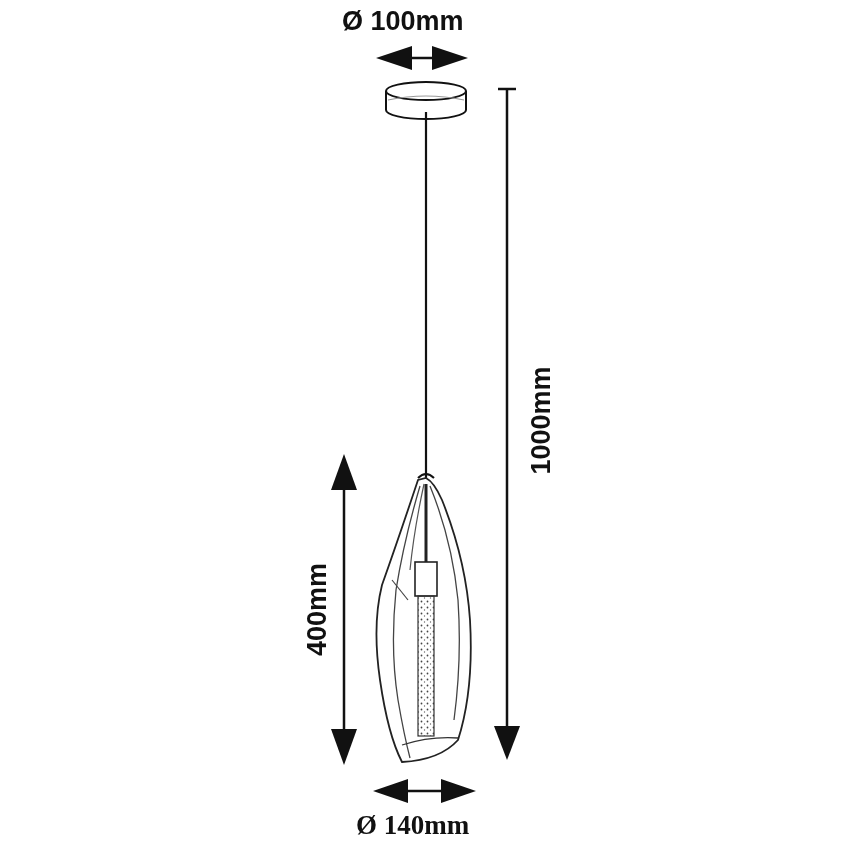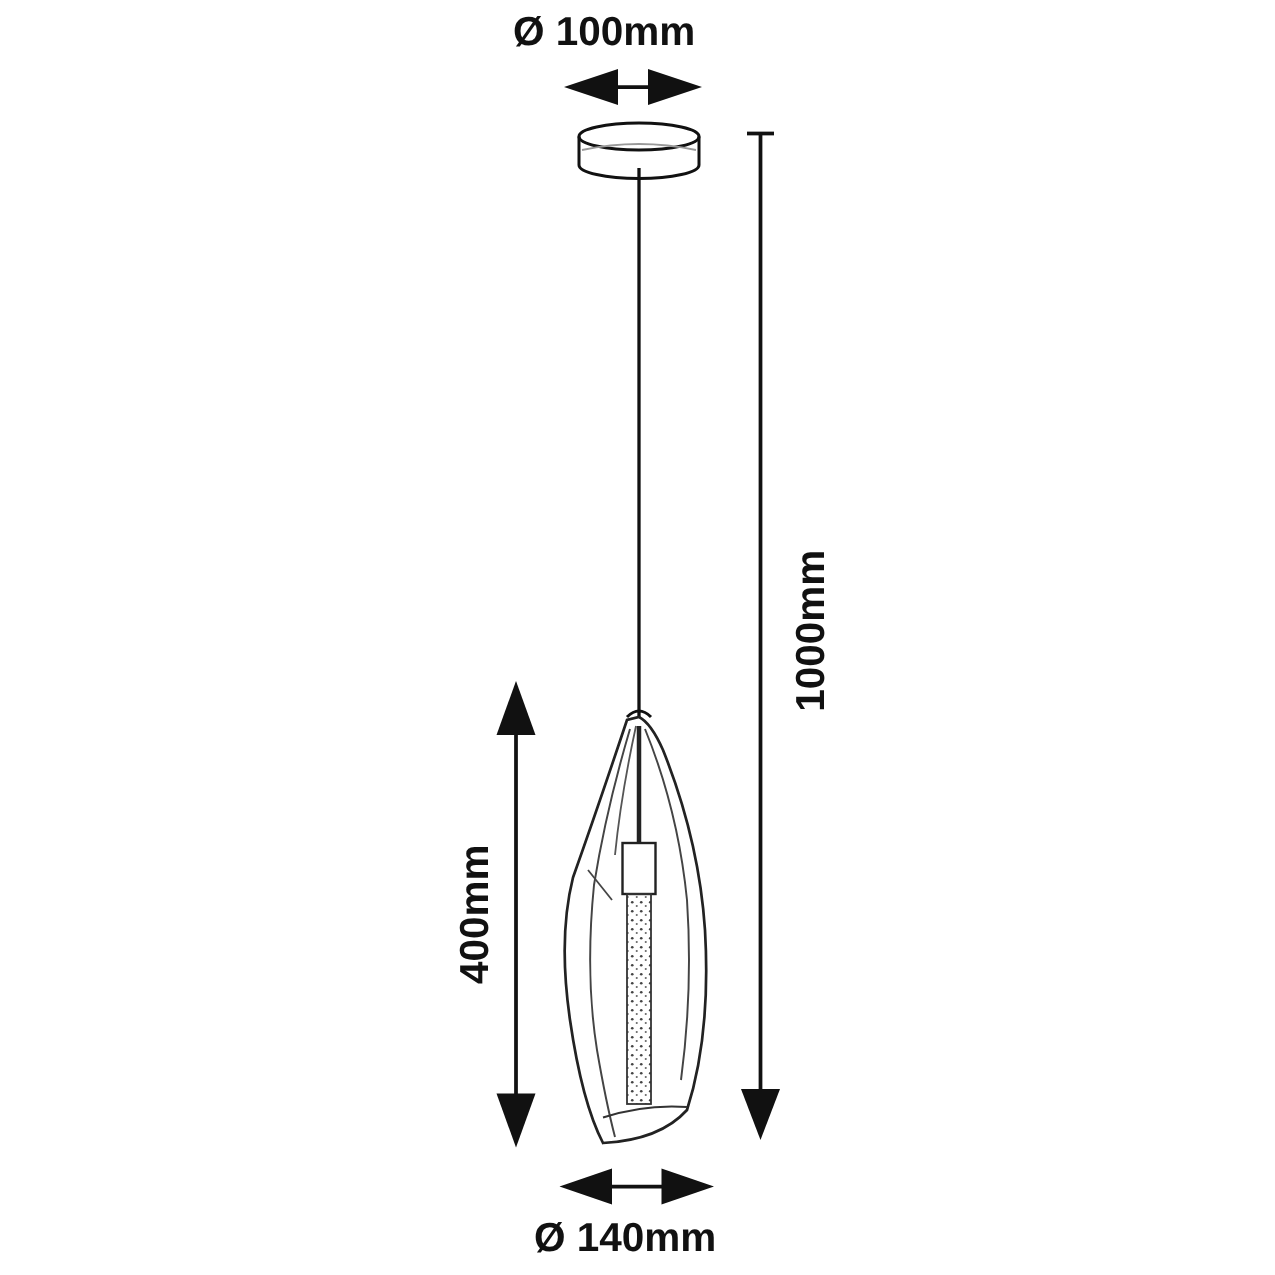--- a/index.html
+++ b/index.html
@@ -65,17 +65,17 @@
 
   <g>
     <line x1="400" y1="791" x2="452" y2="791" stroke="#111" stroke-width="2.5"></line>
     <polygon points="373,791 408,779 408,803" fill="#111"></polygon>
     <polygon points="476,791 441,779 441,803" fill="#111"></polygon>
   </g>
 </svg>
 
 <div class="lbl" style="left:342px; top:8px;">Ø 100mm</div>
 
-<div class="lbl" style="left:356px; top:812px;">Ø 140mm</div>
+<div class="lbl" style="left:356px; top:812px;font-family:Liberation Serif, serif;">Ø 140mm</div>
 
 <div class="lbl rot" style="left:262px; top:596px; width:110px; text-align:center;">400mm</div>
 
 <div class="lbl rot" style="left:478px; top:407px; width:126px; text-align:center;">1000mm</div>
 
 </body></html>

